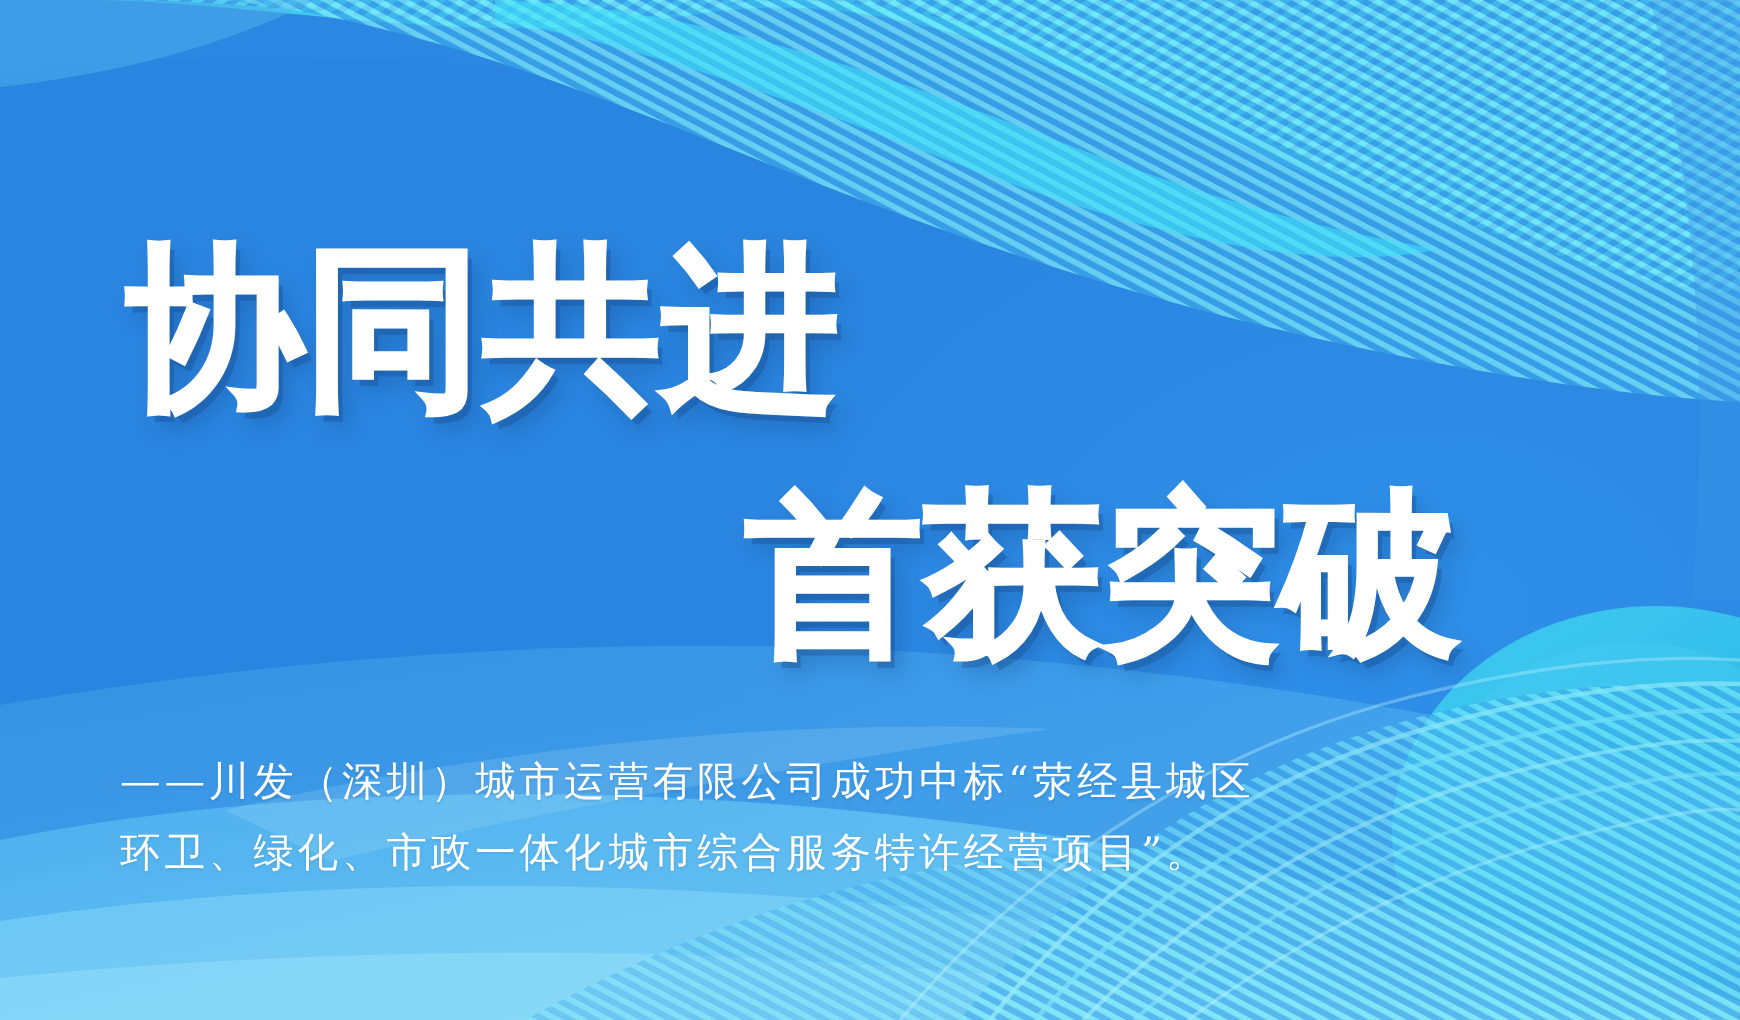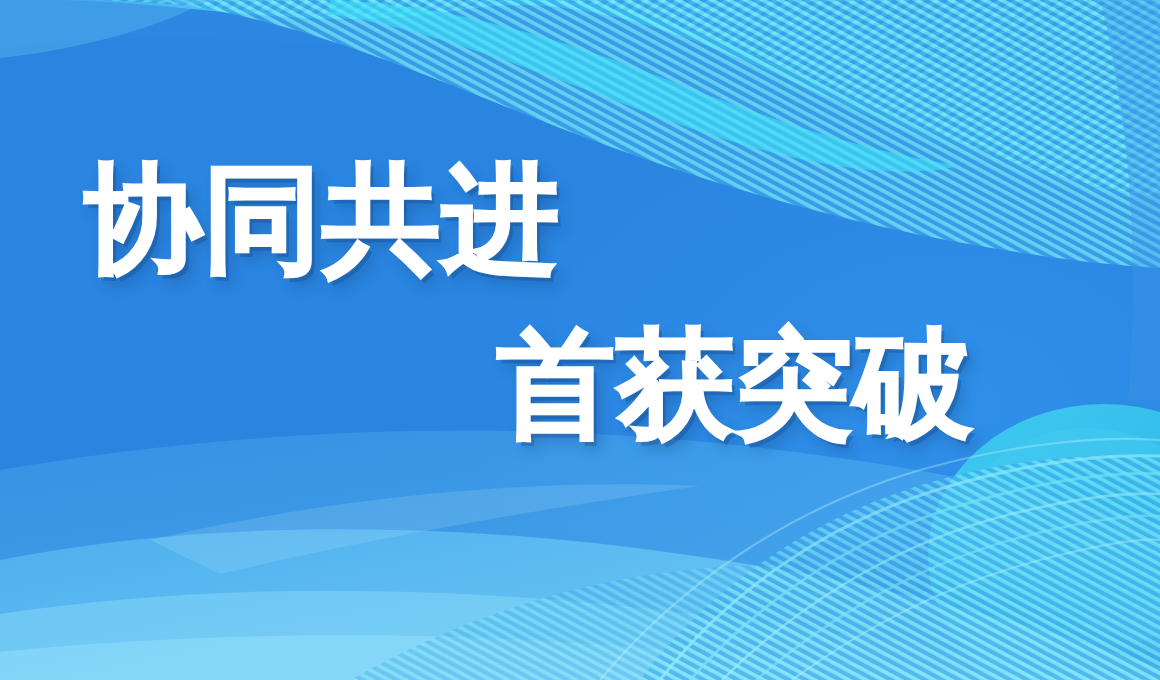--- a/index.html
+++ b/index.html
@@ -232,15 +232,19 @@
 
     <path d="M 1100,0 C 1130,120 1140,260 1128,400 L 1160,400 L 1160,0 Z" fill="#3f95e7" opacity="0.35"></path>
   </svg>
 
   <div class="content">
 
     <div class="headline headline-1">协同共进</div>
 
     <div class="headline headline-2">首获突破</div>
 
+    <div class="subtitle">
+      <span class="subtitle-line">——川发（深圳）城市运营有限公司成功中标“荥经县城区</span>
+      <span class="subtitle-line">环卫、绿化、市政一体化城市综合服务特许经营项目”。</span>
+    </div>
 
   </div>
 </div>
 
 </body></html>

